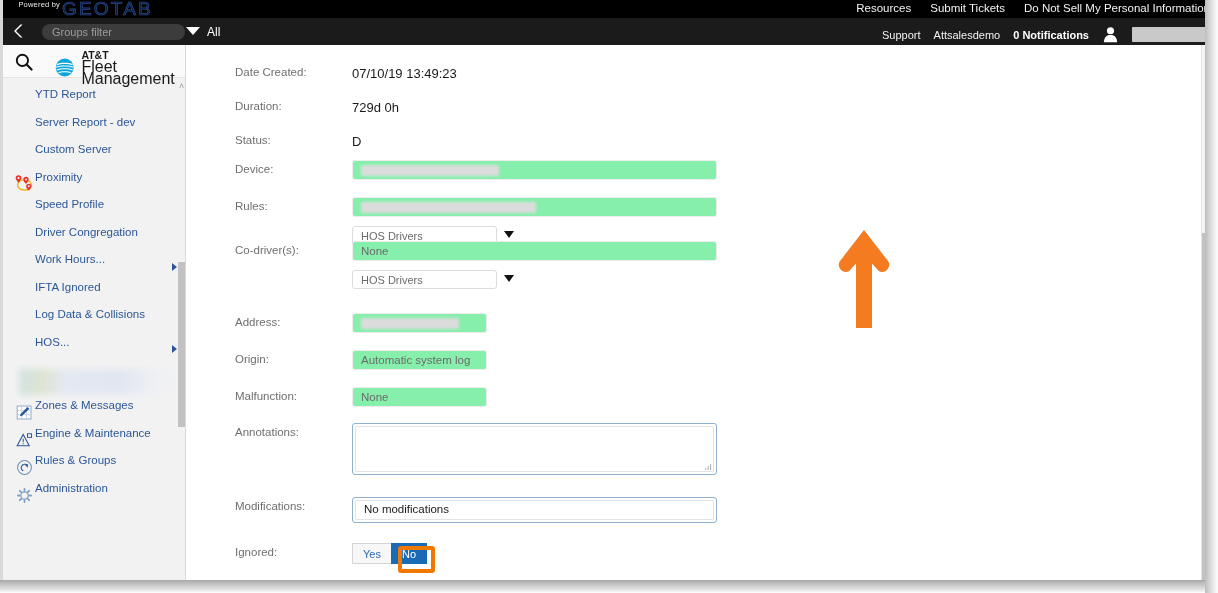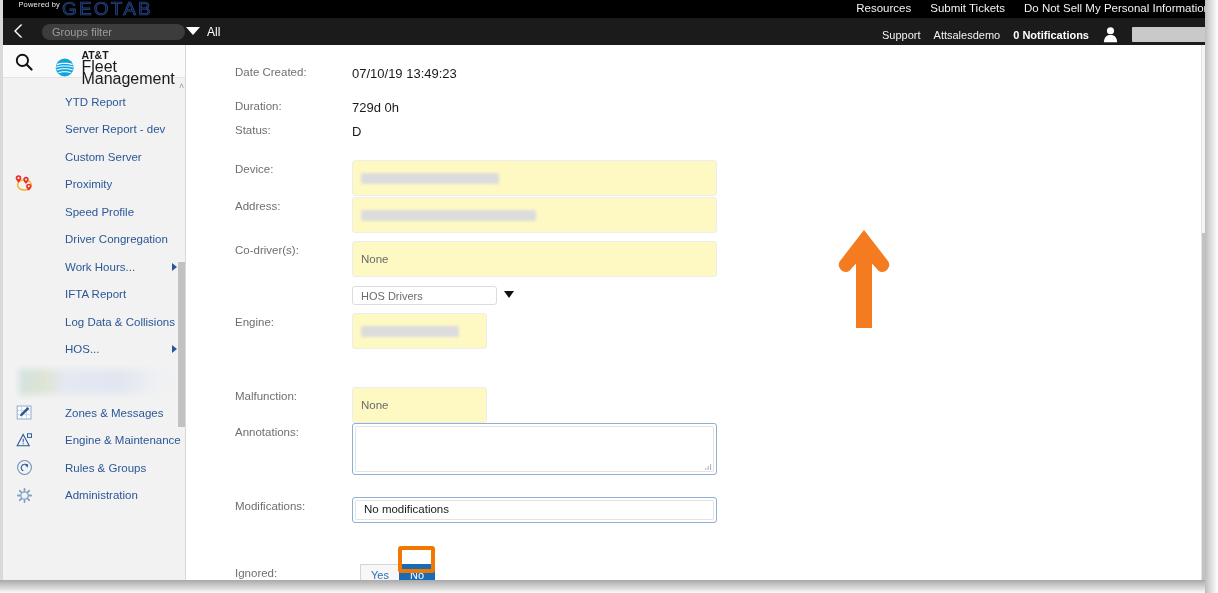--- a/index.html
+++ b/index.html
@@ -146,22 +146,22 @@
   }
 
   .nav-list {
     position: absolute; left: 0; top: 33px;
     width: 182px;
     padding-top: 6px;
   }
   .nav-item {
     position: relative;
     height: 27.5px;
-    display: flex; align-items: center;
-    padding-left: 62px;
+    display: flex; align-items: flex-start;
+    padding-left: 32px;
     font-size: 11.5px;
     color: #2b5797;
     cursor: pointer;
     white-space: nowrap;
   }
   .nav-item .nav-ico {
     position: absolute; left: 10px; top: 50%;
     transform: translateY(-50%);
     width: 22px; height: 22px;
     display: flex; align-items: center; justify-content: center;
@@ -223,22 +223,22 @@
     white-space: nowrap;
   }
   .form-value {
     font-size: 13px;
     color: #1a1a1a;
     padding-top: 3px;
   }
 
   
   .ro-field {
-    height: 36px;
-    background: #fef9c3;
+    height: 20px;
+    background: #86efac;
     border: 1px solid #ededed;
     border-radius: 3px;
     font-size: 11.5px;
     color: #6b6b6b;
     display: flex; align-items: center;
     padding: 0 8px;
     font-family: "Liberation Sans", sans-serif;
   }
   .ro-wide { width: 365px; }
   .ro-mid  { width: 135px; }
@@ -480,21 +480,21 @@
       <div class="nav-item">
         <span>Driver Congregation</span>
       </div>
 
       <div class="nav-item">
         <span>Work Hours...</span>
         <span class="nav-arrow"></span>
       </div>
 
       <div class="nav-item">
-        <span>IFTA Report</span>
+        <span>IFTA Ignored</span>
       </div>
 
       <div class="nav-item">
         <span>Log Data &amp; Collisions</span>
       </div>
 
       <div class="nav-item">
         <span>HOS...</span>
         <span class="nav-arrow"></span>
       </div>
@@ -561,34 +561,34 @@
     <div class="form-row" style="top:18px;">
       <div class="form-label">Date Created:</div>
       <div class="form-value">07/10/19 13:49:23</div>
     </div>
 
     <div class="form-row" style="top:52px;">
       <div class="form-label">Duration:</div>
       <div class="form-value">729d 0h</div>
     </div>
 
-    <div class="form-row" style="top:76px;">
+    <div class="form-row" style="top:86px;">
       <div class="form-label">Status:</div>
       <div class="form-value">D</div>
     </div>
 
     <div class="form-row" style="top:115px;">
       <div class="form-label">Device:</div>
       <div class="ro-field ro-wide">
         <span class="redact-inline" style="width:138px;"></span>
       </div>
     </div>
 
     <div class="form-row" style="top:152px;">
-      <div class="form-label">Address:</div>
+      <div class="form-label">Rules:</div>
       <div>
         <div class="ro-field ro-wide">
           <span class="redact-inline" style="width:175px;"></span>
         </div>
         <div class="select-wrap" style="margin-top:9px;">
           <div class="select-box">
             <span>HOS Drivers</span>
           </div>
           <div class="select-caret"></div>
         </div>
@@ -604,26 +604,32 @@
         <div class="select-wrap" style="margin-top:9px;">
           <div class="select-box">
             <span>HOS Drivers</span>
           </div>
           <div class="select-caret"></div>
         </div>
       </div>
     </div>
 
     <div class="form-row" style="top:268px;">
-      <div class="form-label">Engine:</div>
+      <div class="form-label">Address:</div>
       <div class="ro-field ro-mid">
         <span class="redact-inline" style="width:98px;"></span>
       </div>
     </div>
 
+    <div class="form-row" style="top:305px;">
+      <div class="form-label">Origin:</div>
+      <div class="ro-field ro-mid">
+        <span>Automatic system log</span>
+      </div>
+    </div>
 
     <div class="form-row" style="top:342px;">
       <div class="form-label">Malfunction:</div>
       <div class="ro-field ro-mid">
         <span>None</span>
       </div>
     </div>
 
     <div class="form-row" style="top:378px;">
       <div class="form-label">Annotations:</div>
@@ -637,21 +643,21 @@
       </div>
     </div>
 
     <div class="form-row" style="top:452px;">
       <div class="form-label">Modifications:</div>
       <div class="blue-outer" id="modifications-box">
         <div class="blue-inner">No modifications</div>
       </div>
     </div>
 
-    <div class="form-row" style="top:519px;gap:8px;">
+    <div class="form-row" style="top:498px;">
       <div class="form-label">Ignored:</div>
       <div class="toggle-group">
         <div class="toggle-btn toggle-yes">Yes</div>
         <div class="toggle-btn toggle-no">No</div>
       </div>
     </div>
 
   </div>
 
   <div class="highlight-box"></div>

